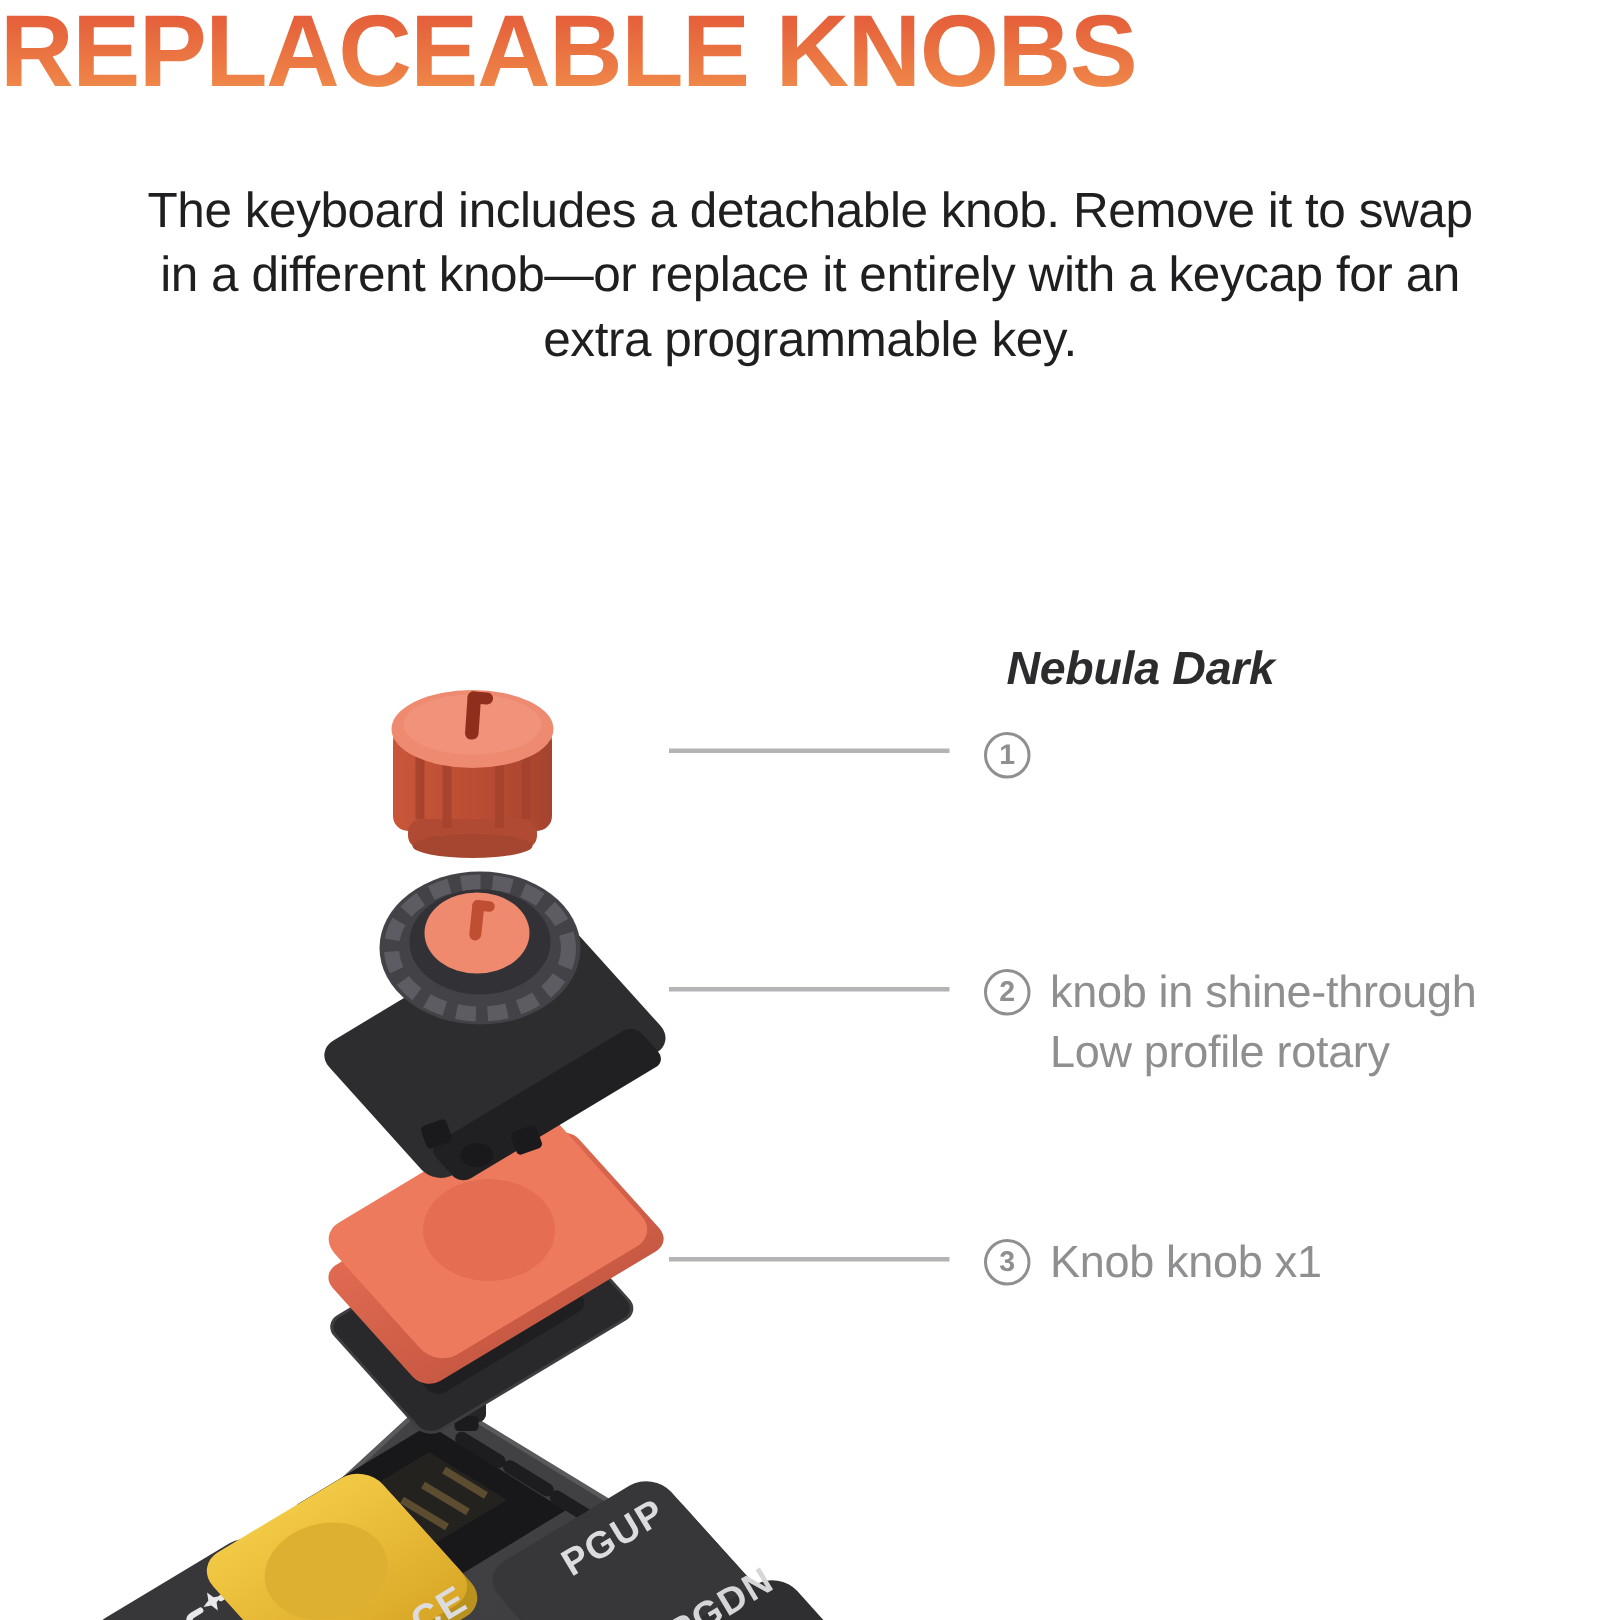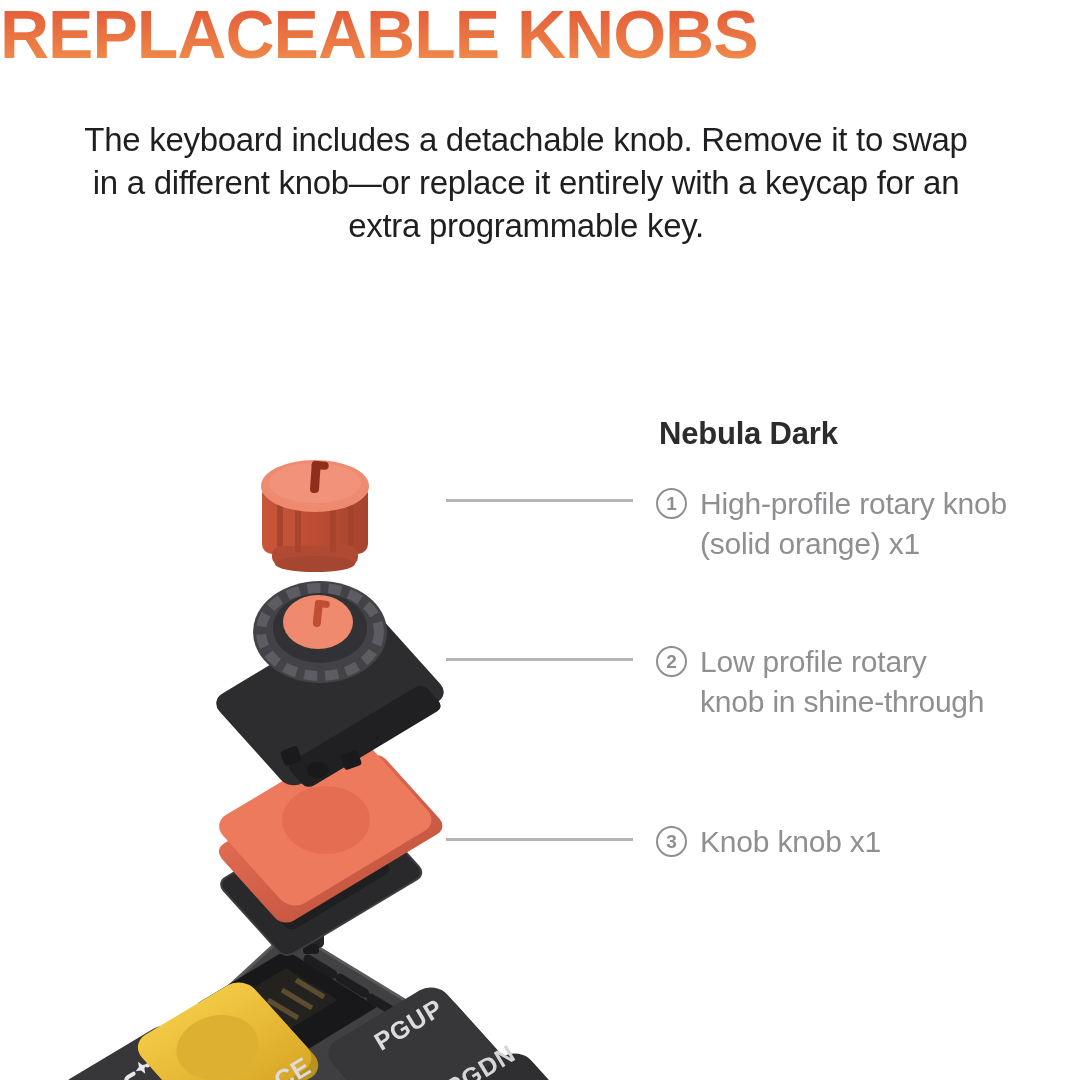--- a/index.html
+++ b/index.html
@@ -11,38 +11,38 @@
   .title{
     position:absolute;top:0;left:0;width:1080px;margin:0;
     text-align:left;font-size:68px;line-height:68px;font-weight:bold;
     letter-spacing:-1px;
     background:linear-gradient(180deg,#e25637 0%,#ee8247 78%,#f09a55 100%);
     -webkit-background-clip:text;background-clip:text;color:transparent;
   }
 
   
   .intro{
-    position:absolute;top:118px;left:26px;width:1000px;margin:0;
+    position:absolute;top:118px;left:40px;width:1000px;margin:0;
     text-align:center;font-size:33px;line-height:43px;color:#1f1f21;
     letter-spacing:-0.3px;white-space:pre-line;
   }
 
   
   svg.illus{position:absolute;left:0;top:0;width:1080px;height:1080px;}
 
   
   .connector{position:absolute;left:446px;width:187px;height:3px;background:#b4b4b6;}
   .connector.c1{top:499px;}
   .connector.c2{top:658px;}
   .connector.c3{top:838px;}
 
   
   .variant{
-    position:absolute;left:659px;top:416px;margin:0;
-    font-size:31px;font-weight:bold;color:#2c2c2e;letter-spacing:-0.2px;
+    position:absolute;left:659px;top:416px;margin:12px;
+    font-size:31px;font-weight:bold;color:#2c2c2e;letter-spacing:-0.2px;font-style:italic;
   }
   .item{position:absolute;left:656px;display:flex;gap:13px;align-items:flex-start;}
   .item.i1{top:484px;}
   .item.i2{top:642px;}
   .item.i3{top:822px;}
   .num-circle{
     flex:none;width:27px;height:27px;margin-top:4px;
     border:2.5px solid #8f8f91;border-radius:50%;
     color:#8f8f91;font-size:19px;font-weight:bold;
     display:flex;align-items:center;justify-content:center;
@@ -203,31 +203,27 @@
   </svg>
 
   <div class="connector c1"></div>
   <div class="connector c2"></div>
   <div class="connector c3"></div>
 
   <h2 class="variant">Nebula Dark</h2>
 
   <div class="item i1">
     <span class="num-circle">1</span>
-    <div class="item-lines">
-      <div class="item-line">High-profile rotary knob</div>
-      <div class="item-line">(solid orange) x1</div>
-    </div>
   </div>
 
   <div class="item i2">
     <span class="num-circle">2</span>
     <div class="item-lines">
+      <div class="item-line">knob in shine-through</div>
       <div class="item-line">Low profile rotary</div>
-      <div class="item-line">knob in shine-through</div>
     </div>
   </div>
 
   <div class="item i3">
     <span class="num-circle">3</span>
     <div class="item-lines">
       <div class="item-line">Knob knob x1</div>
     </div>
   </div>
 

